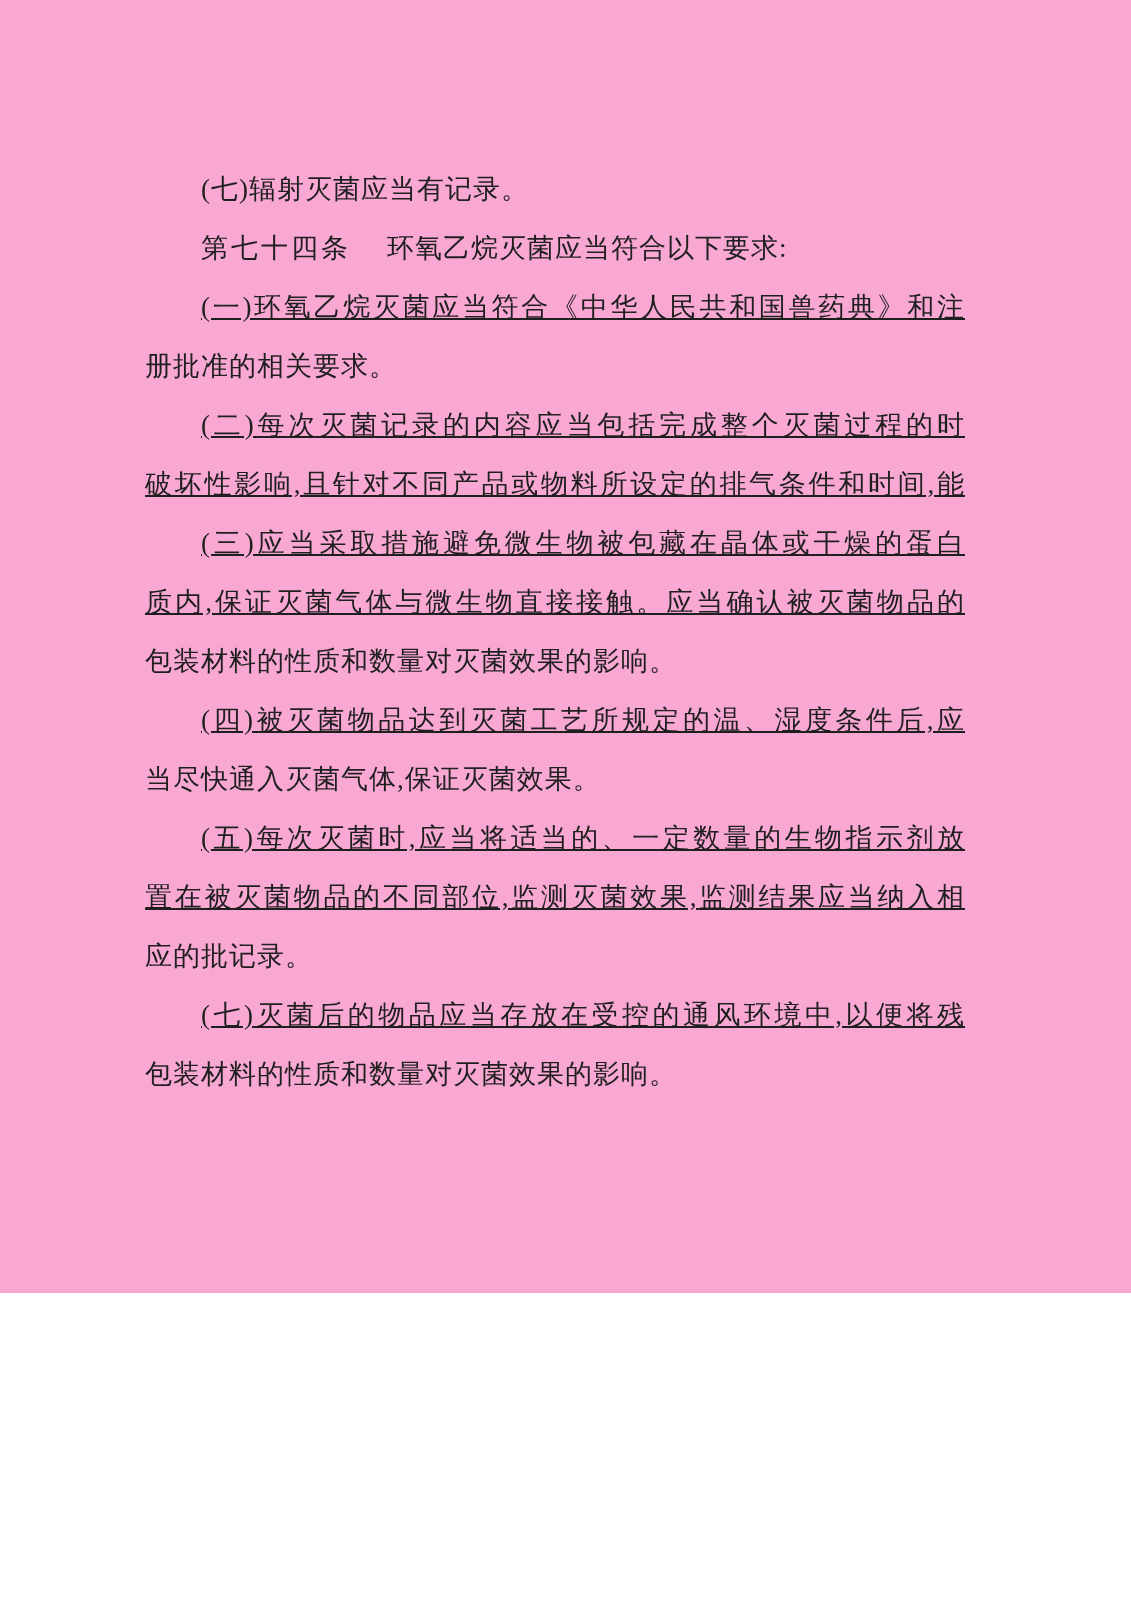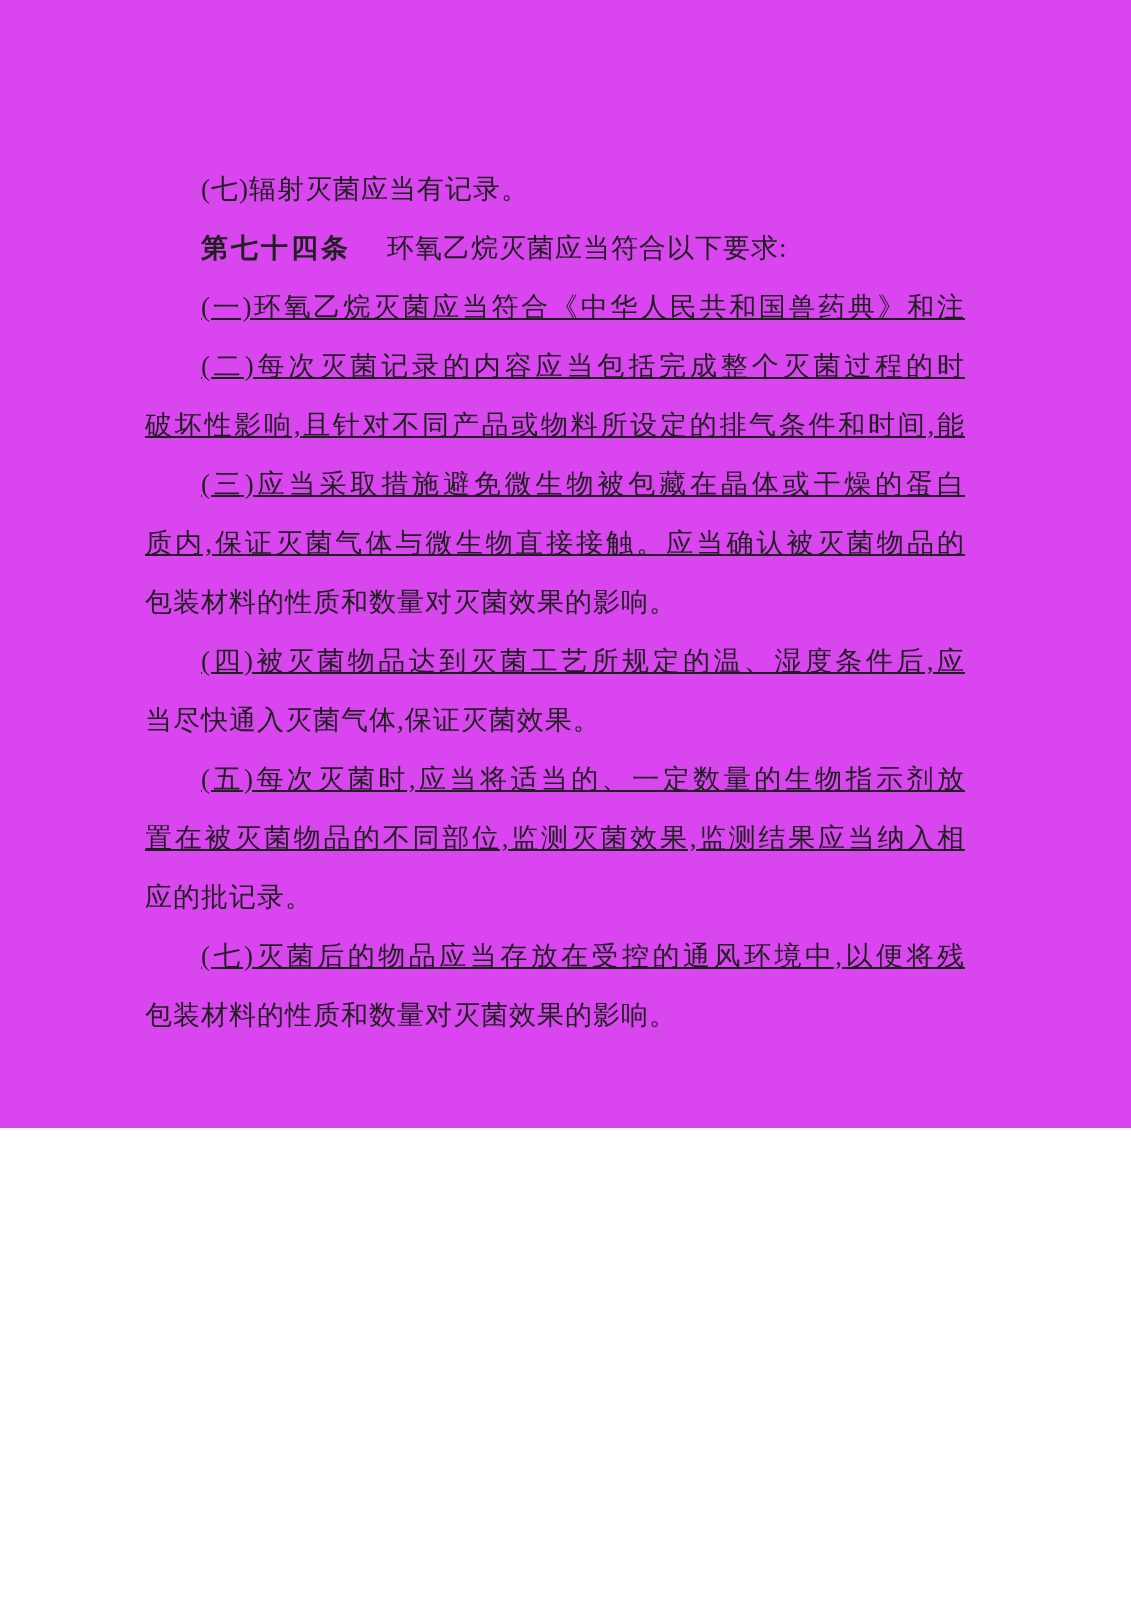--- a/index.html
+++ b/index.html
@@ -3,22 +3,22 @@
 <meta charset="utf-8">
 <style>
   html, body {
     margin: 0;
     padding: 0;
     background: #ffffff;
   }
   .page {
     position: relative;
     width: 1131px;
-    height: 1128px;
-    background: #d946ef;
+    height: 1293px;
+    background: #f9a8d4;
     overflow: hidden;
     font-family: "Liberation Serif", "DejaVu Serif", serif;
     color: #1f1f1f;
   }
   .body-text {
     position: absolute;
     left: 145px;
     top: 160px;
     width: 820px;
     font-size: 27px;
@@ -32,21 +32,21 @@
   .line.full {
     text-align: justify;
     -moz-text-align-last: justify;
     text-align-last: justify;
     text-decoration: underline;
   }
   .line.indent {
     text-indent: 56px;
   }
   .heading .article-num {
-    font-weight: 700;
+    font-weight: 400;
     font-family: "Liberation Sans", "DejaVu Sans", sans-serif;
     letter-spacing: 3px;
     margin-top: 48px;
   }
   .heading .rest {
     margin-left: 36px;
   }
   .footer {
     position: absolute;
     left: 172px;
@@ -63,20 +63,21 @@
 <div class="page">
   <div class="body-text">
       <div class="paragraph">
         <div class="line indent">(七)辐射灭菌应当有记录。</div>
       </div>
       <div class="paragraph heading">
         <div class="line indent"><span class="article-num">第七十四条</span><span class="rest">环氧乙烷灭菌应当符合以下要求:</span></div>
       </div>
       <div class="paragraph">
         <div class="line indent full">(一)环氧乙烷灭菌应当符合《中华人民共和国兽药典》和注</div>
+        <div class="line">册批准的相关要求。</div>
       </div>
       <div class="paragraph">
         <div class="line indent full">(二)每次灭菌记录的内容应当包括完成整个灭菌过程的时</div>
         <div class="line full">破坏性影响,且针对不同产品或物料所设定的排气条件和时间,能</div>
       </div>
       <div class="paragraph">
         <div class="line indent full">(三)应当采取措施避免微生物被包藏在晶体或干燥的蛋白</div>
         <div class="line full">质内,保证灭菌气体与微生物直接接触。应当确认被灭菌物品的</div>
         <div class="line">包装材料的性质和数量对灭菌效果的影响。</div>
       </div>

